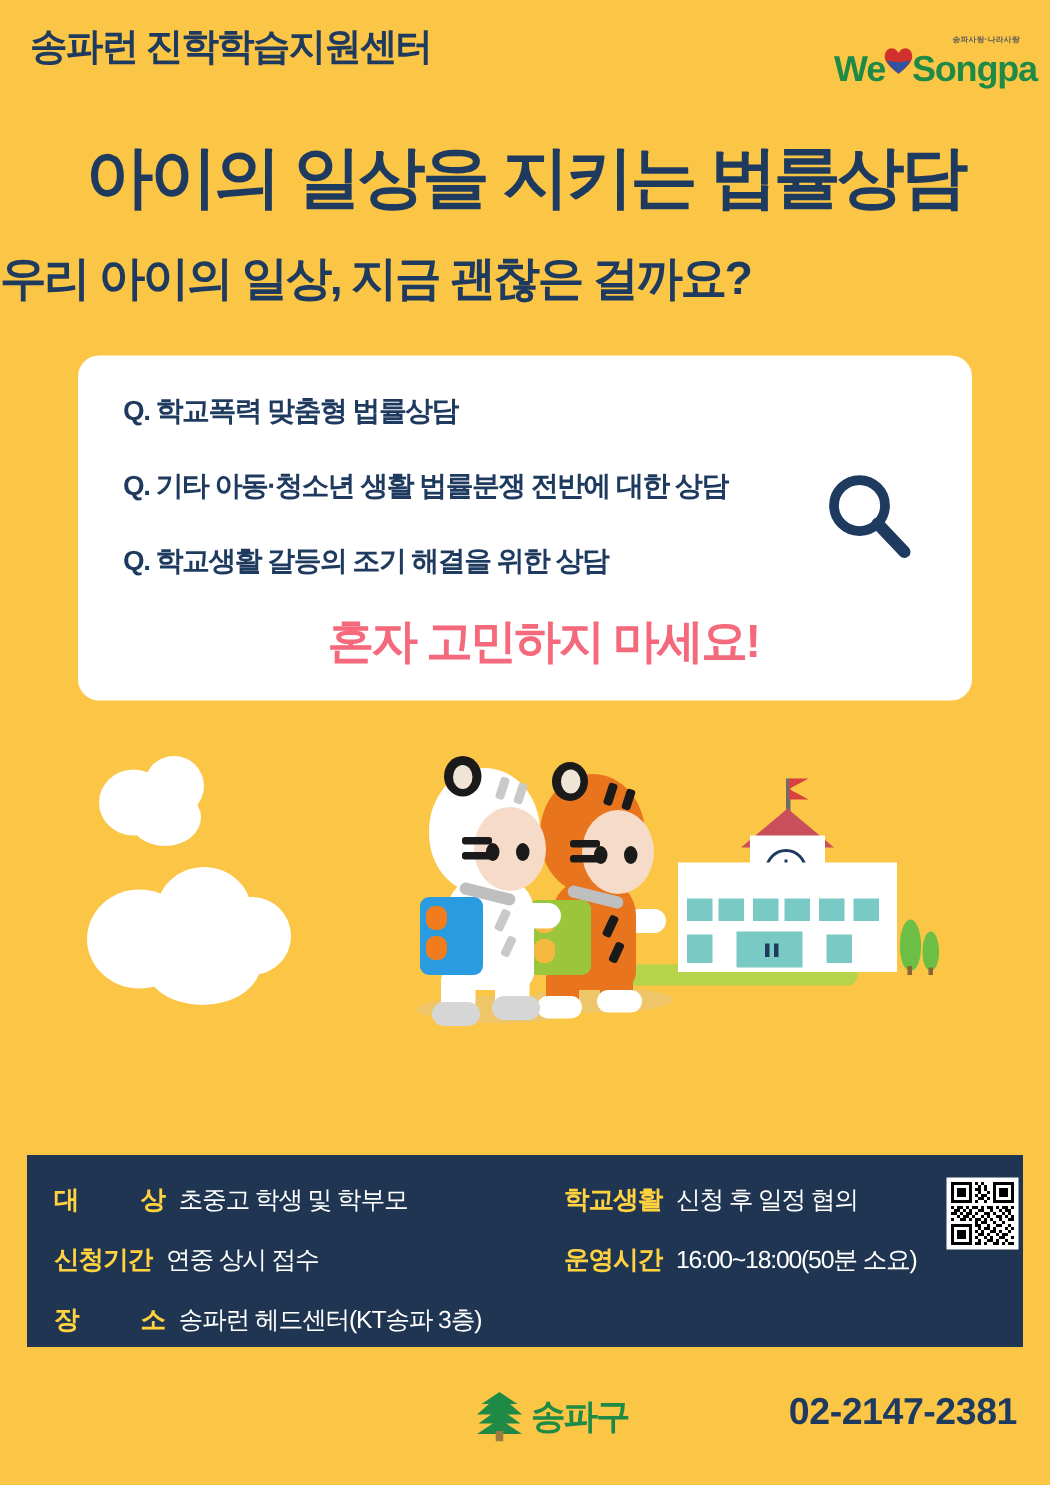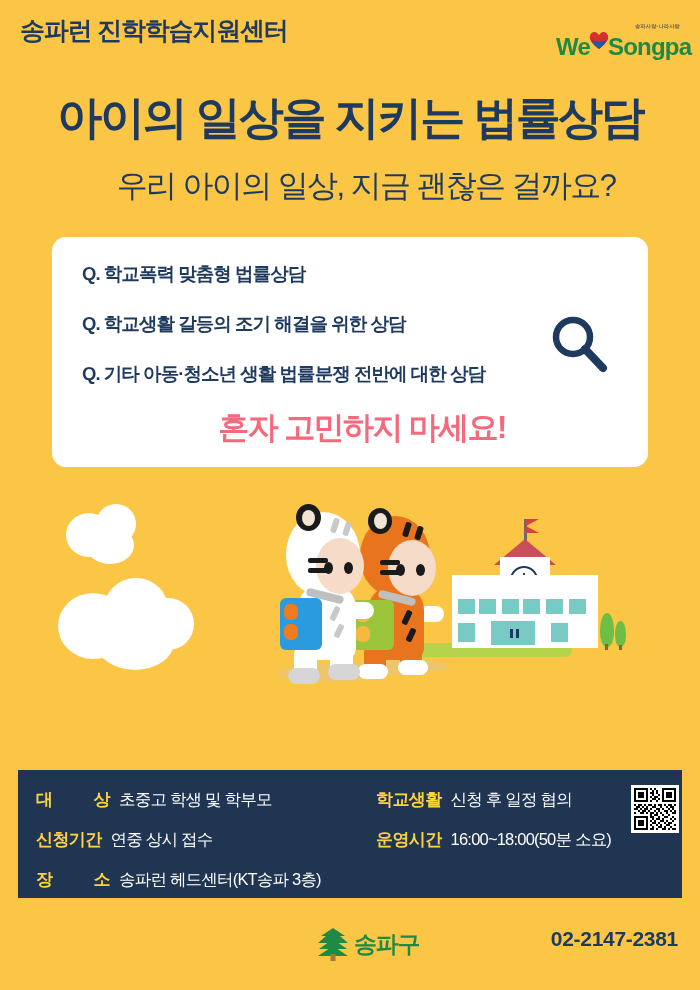--- a/index.html
+++ b/index.html
@@ -44,23 +44,23 @@
   
   .title-main {
     position: absolute; left: 0; right: 0; top: 88px;
     text-align: center;
     font-size: 45px; font-weight: 800; color: #1F3A5F;
     letter-spacing: -2.2px; white-space: nowrap;
   }
   .title-main .accent { font-weight: 900; letter-spacing: -2.6px; }
   .title-sub {
     position: absolute; left: 0; right: 0; top: 165px;
-    text-align: center;
-    font-size: 31px; font-weight: 400; color: #1F3A5F;
-    letter-spacing: -1.6px; white-space: nowrap; margin-left: 32px;
+    text-align: left;
+    font-size: 31px; font-weight: 700; color: #1F3A5F;
+    letter-spacing: -1.6px; white-space: nowrap;
   }
 
   
   .qcard {
     position: absolute; left: 52px; top: 237px;
     width: 596px; height: 230px;
     background: #FFFFFF; border-radius: 14px;
   }
   .qlist { position: absolute; left: 30px; top: 24px; }
   .qitem {
@@ -201,21 +201,21 @@
   .fl-tree { position: absolute; left: 4px; top: 2px; width: 38px; height: 34px; }
   .fl-text {
     position: absolute; left: 44px; top: 4px;
     font-size: 23px; font-weight: 800; color: #1E8A46; letter-spacing: -1.3px;
   }
   .footer-dept {
     position: absolute; right: 22px; top: 925px;
     text-align: right; color: #1F3A5F;
   }
   .footer-dept .d1 { font-size: 17px; font-weight: 700; letter-spacing: -0.9px; }
-  .footer-dept .d2 { font-size: 21px; font-weight: 700; letter-spacing: -0.3px; margin-top: 2px; }
+  .footer-dept .d2 { font-size: 25px; font-weight: 700; letter-spacing: -0.3px; margin-top: 2px; }
 </style>
 </head>
 <body>
 
 <div class="poster">
 
   <div class="center-name">송파런 진학학습지원센터</div>
 
   <div class="logo">
     <div class="logo-tag">송파사랑·나라사랑</div>
@@ -229,22 +229,22 @@
   </div>
 
   <div class="title-main">
     <span>아이의 일상을 지키는 </span><span class="accent">법률상담</span>
   </div>
   <div class="title-sub">우리 아이의 일상, 지금 괜찮은 걸까요?</div>
 
   <div class="qcard">
     <div class="qlist">
       <div class="qitem">Q. 학교폭력 맞춤형 법률상담</div>
+      <div class="qitem">Q. 기타 아동·청소년 생활 법률분쟁 전반에 대한 상담</div>
       <div class="qitem">Q. 학교생활 갈등의 조기 해결을 위한 상담</div>
-      <div class="qitem">Q. 기타 아동·청소년 생활 법률분쟁 전반에 대한 상담</div>
     </div>
     <svg class="magnify" viewBox="0 0 62 62">
       <circle cx="25" cy="24" r="17" fill="none" stroke="#1F3A5F" stroke-width="6.5"></circle>
       <line x1="37" y1="36" x2="55" y2="55" stroke="#1F3A5F" stroke-width="8" stroke-linecap="round"></line>
     </svg>
     <div class="slogan">혼자 고민하지 마세요!</div>
   </div>
 
   <div class="illus">
     <div class="cloud cloud-a"></div>

